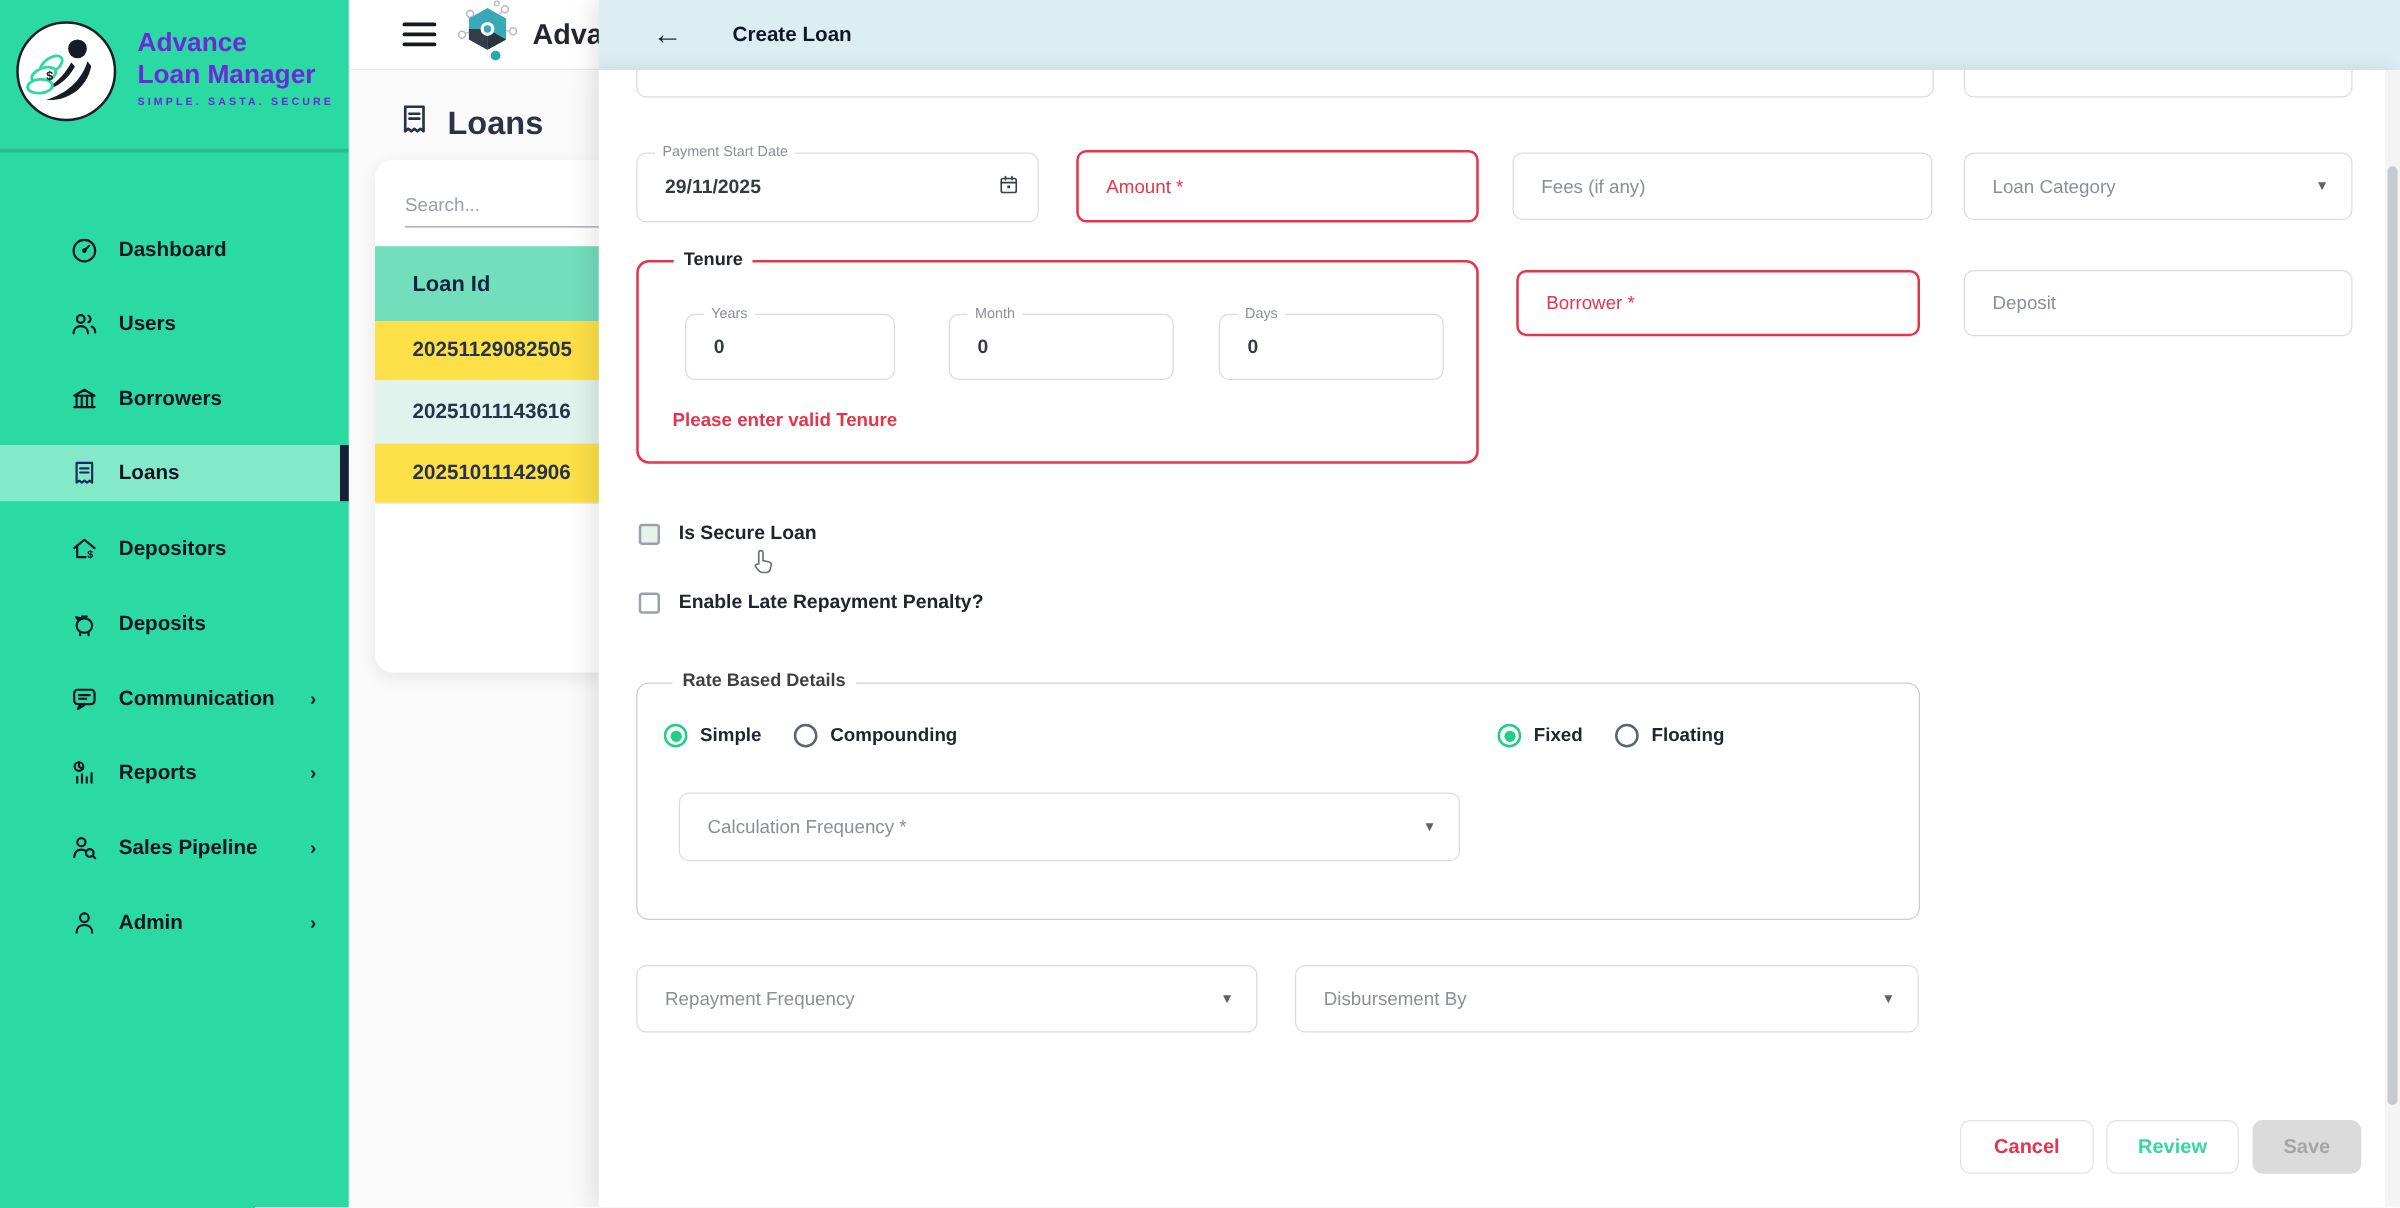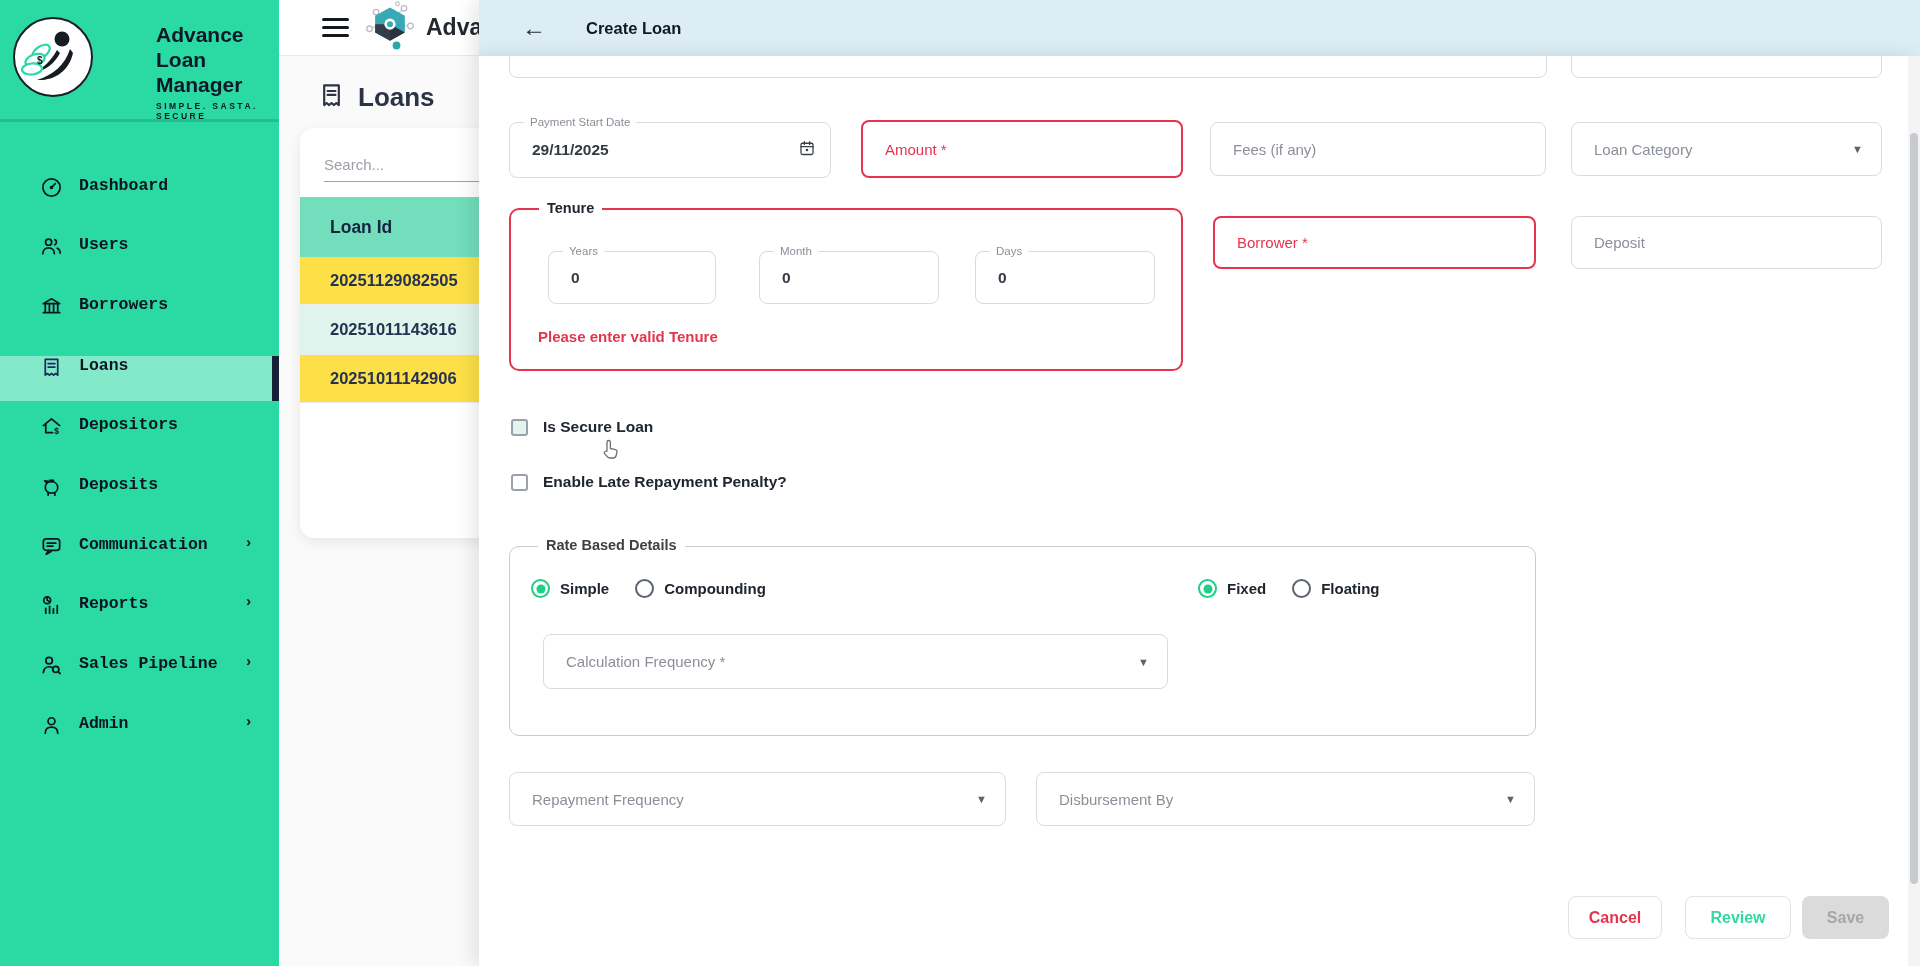--- a/index.html
+++ b/index.html
@@ -10,25 +10,25 @@
   .topbar { position:absolute; left:279px; top:0; right:0; height:56px; background:#fff; border-bottom:1px solid #e9e9e9; z-index:1; display:flex; align-items:center; }
   .hamburger { margin-left:43px; width:28px; cursor:pointer; }
   .hamburger span { display:block; width:27px; height:3.4px; background:#15181d; border-radius:2px; margin:4.6px 0; }
   .hexlogo { margin-left:14px; }
   .app-title { margin-left:10px; font-size:23px; font-weight:800; color:#23272f; white-space:nowrap; }
 
   
   .sidebar { position:absolute; left:0; top:0; width:279px; height:966px; background:#2bd9a2; z-index:10; }
   .brand { position:absolute; left:0; top:0; width:279px; height:120px; }
   .brand-circle { position:absolute; left:13px; top:17px; width:80px; height:80px; background:#fff; border:2.5px solid #1a1f26; border-radius:50%; overflow:hidden; }
-  .brand-text { position:absolute; left:110px; top:22px; color:#0f172a;margin-left:46px; }
+  .brand-text { position:absolute; left:110px; top:22px; color:#6d28d9; }
   .brand-line { font-size:21px; font-weight:800; line-height:25px; }
   .brand-tagline { margin-top:4px; font-size:8.5px; font-weight:700; letter-spacing:2.5px; }
   .brand-divider { position:absolute; left:0; top:119px; width:279px; height:3px; background:rgba(0,0,0,0.12); }
-  .nav-item { position:absolute; left:0; width:279px; height:48px; display:flex; padding-left:40px; cursor:pointer; color:#0c1422;font-family:Liberation Mono, monospace; }
+  .nav-item { position:absolute; left:0; width:279px; height:48px; display:flex; align-items:center; padding-left:56px; cursor:pointer; color:#0c1422; }
   .nav-item .nicon { width:23px; height:23px; margin-right:16px; flex:0 0 auto; }
   .nav-item .nlabel { font-size:16.5px; font-weight:600; }
   .nav-item .chev { position:absolute; right:26px; font-size:15px; font-weight:700; color:#0c1422; }
   .nav-item.active { background:rgba(255,255,255,0.42); border-right:7px solid #152038; }
   .nicon svg { stroke:#0e1422; fill:none; stroke-width:1.8; stroke-linecap:round; stroke-linejoin:round; }
   .nav-item.active .nicon svg { stroke:#1a2b5c; }
 
   
   .mid { position:absolute; left:279px; top:56px; width:240px; bottom:0; background:#fafafa; z-index:2; }
   .mid-heading { position:absolute; left:39px; top:26px; display:flex; align-items:center; gap:13px; color:#2a3243; }
@@ -371,21 +371,21 @@
 
     <div class="ofield" style="left:30px;top:716px;width:497px;height:54px">
       <span>Repayment Frequency</span>
       <span class="caret">▼</span>
     </div>
     <div class="ofield" style="left:557px;top:716px;width:499px;height:54px">
       <span>Disbursement By</span>
       <span class="caret">▼</span>
     </div>
 
-    <div class="btn cancel" style="left:1089px;top:840px;width:94px">Cancel</div>
+    <div class="btn cancel" style="left:1089px;top:840px;width:107px">Cancel</div>
     <div class="btn review" style="left:1206px;top:840px;width:106px">Review</div>
     <div class="btn save" style="left:1323px;top:840px;width:87px">Save</div>
 
     <div class="sb-track">
       <div class="sb-thumb"></div>
     </div>
   </div>
 
 </div>
 

